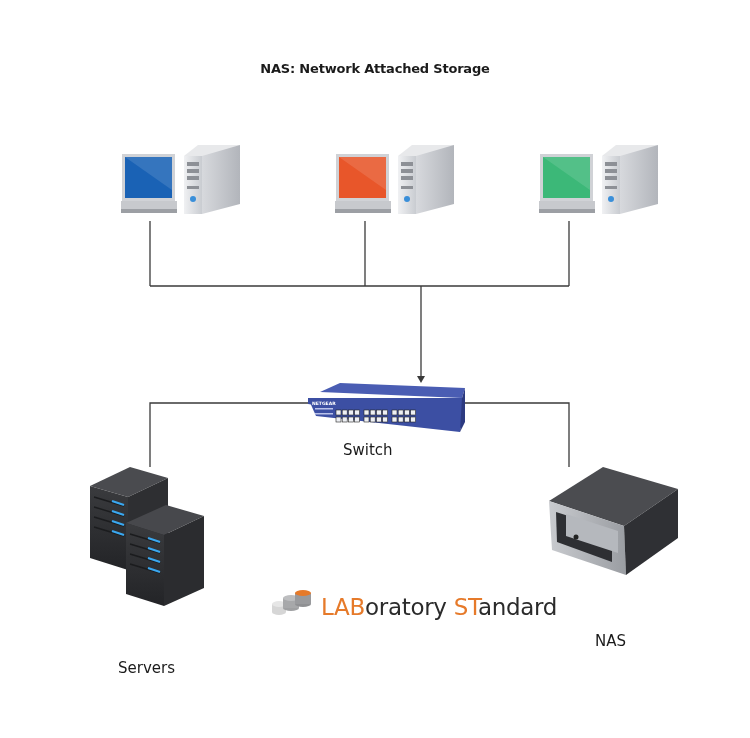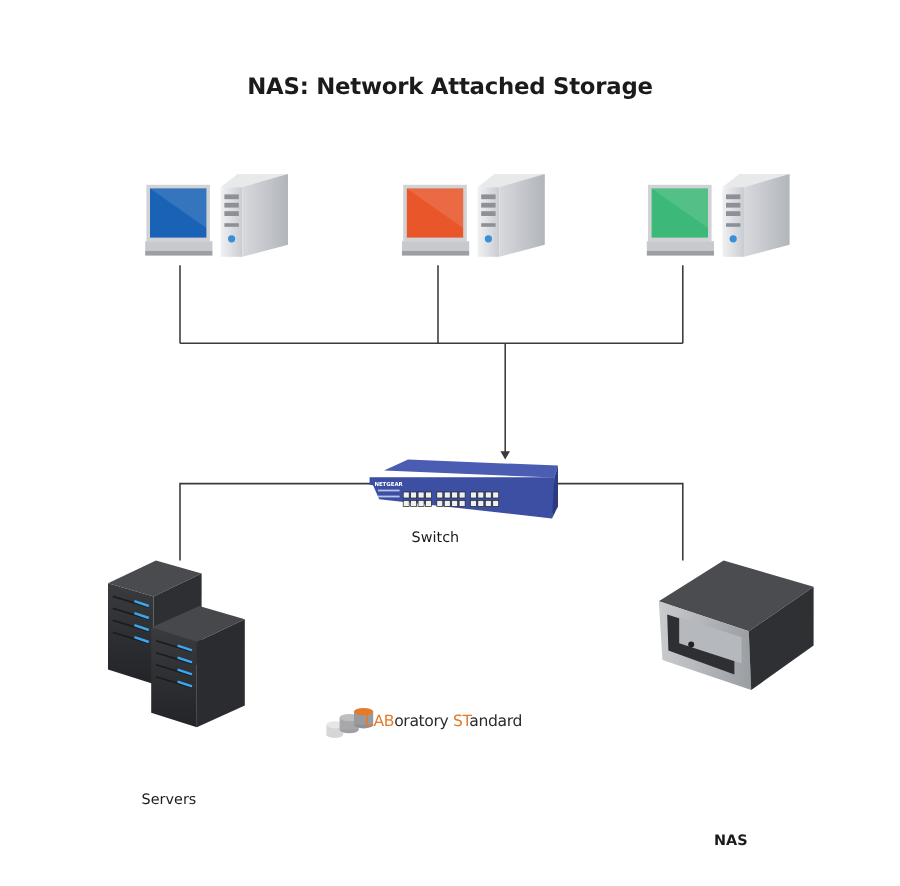--- a/index.html
+++ b/index.html
@@ -1,25 +1,25 @@
 <!DOCTYPE html>
 <html><head>
 <meta charset="utf-8">
 <style>
   html, body { margin: 0; padding: 0; background: #ffffff; }
   body { width: 750px; height: 738px; position: relative; overflow: hidden;
          font-family: "DejaVu Sans", "Liberation Sans", sans-serif; }
   #canvas { position: absolute; left: 0; top: 0; width: 750px; height: 738px; }
   .title { position: absolute; left: 0; width: 750px; top: 61px; text-align: center;
-           font-weight: bold; font-size: 19px; color: #1b1b1b; letter-spacing: -0.2px; }
-  .label { position: absolute; font-size: 12px; color: #1b1b1b; }
+           font-weight: bold; font-size: 13px; color: #1b1b1b; letter-spacing: -0.2px; }
+  .label { position: absolute; font-size: 15px; color: #1b1b1b; }
   #lbl-switch { left: 343px; top: 441px; }
   #lbl-servers { left: 118px; top: 659px; }
-  #lbl-nas { left: 595px; top: 693px; font-weight: bold; }
-  .logo-text { position: absolute; left: 304px; top: 594px; font-size: 13px; color: #2b2b2b; letter-spacing: -0.3px; }
+  #lbl-nas { left: 595px; top: 632px; }
+  .logo-text { position: absolute; left: 321px; top: 594px; font-size: 23px; color: #2b2b2b; letter-spacing: -0.3px; }
   .logo-text .accent { color: #e67a2a; }
 </style>
 </head>
 <body>
 
 <svg id="canvas" viewBox="0 0 750 738" xmlns="http://www.w3.org/2000/svg">
   <defs>
     <linearGradient id="towerFront" x1="0" y1="0" x2="1" y2="0">
       <stop offset="0" stop-color="#f0f1f3"></stop>
         <stop offset="1" stop-color="#c9ccd1"></stop>

